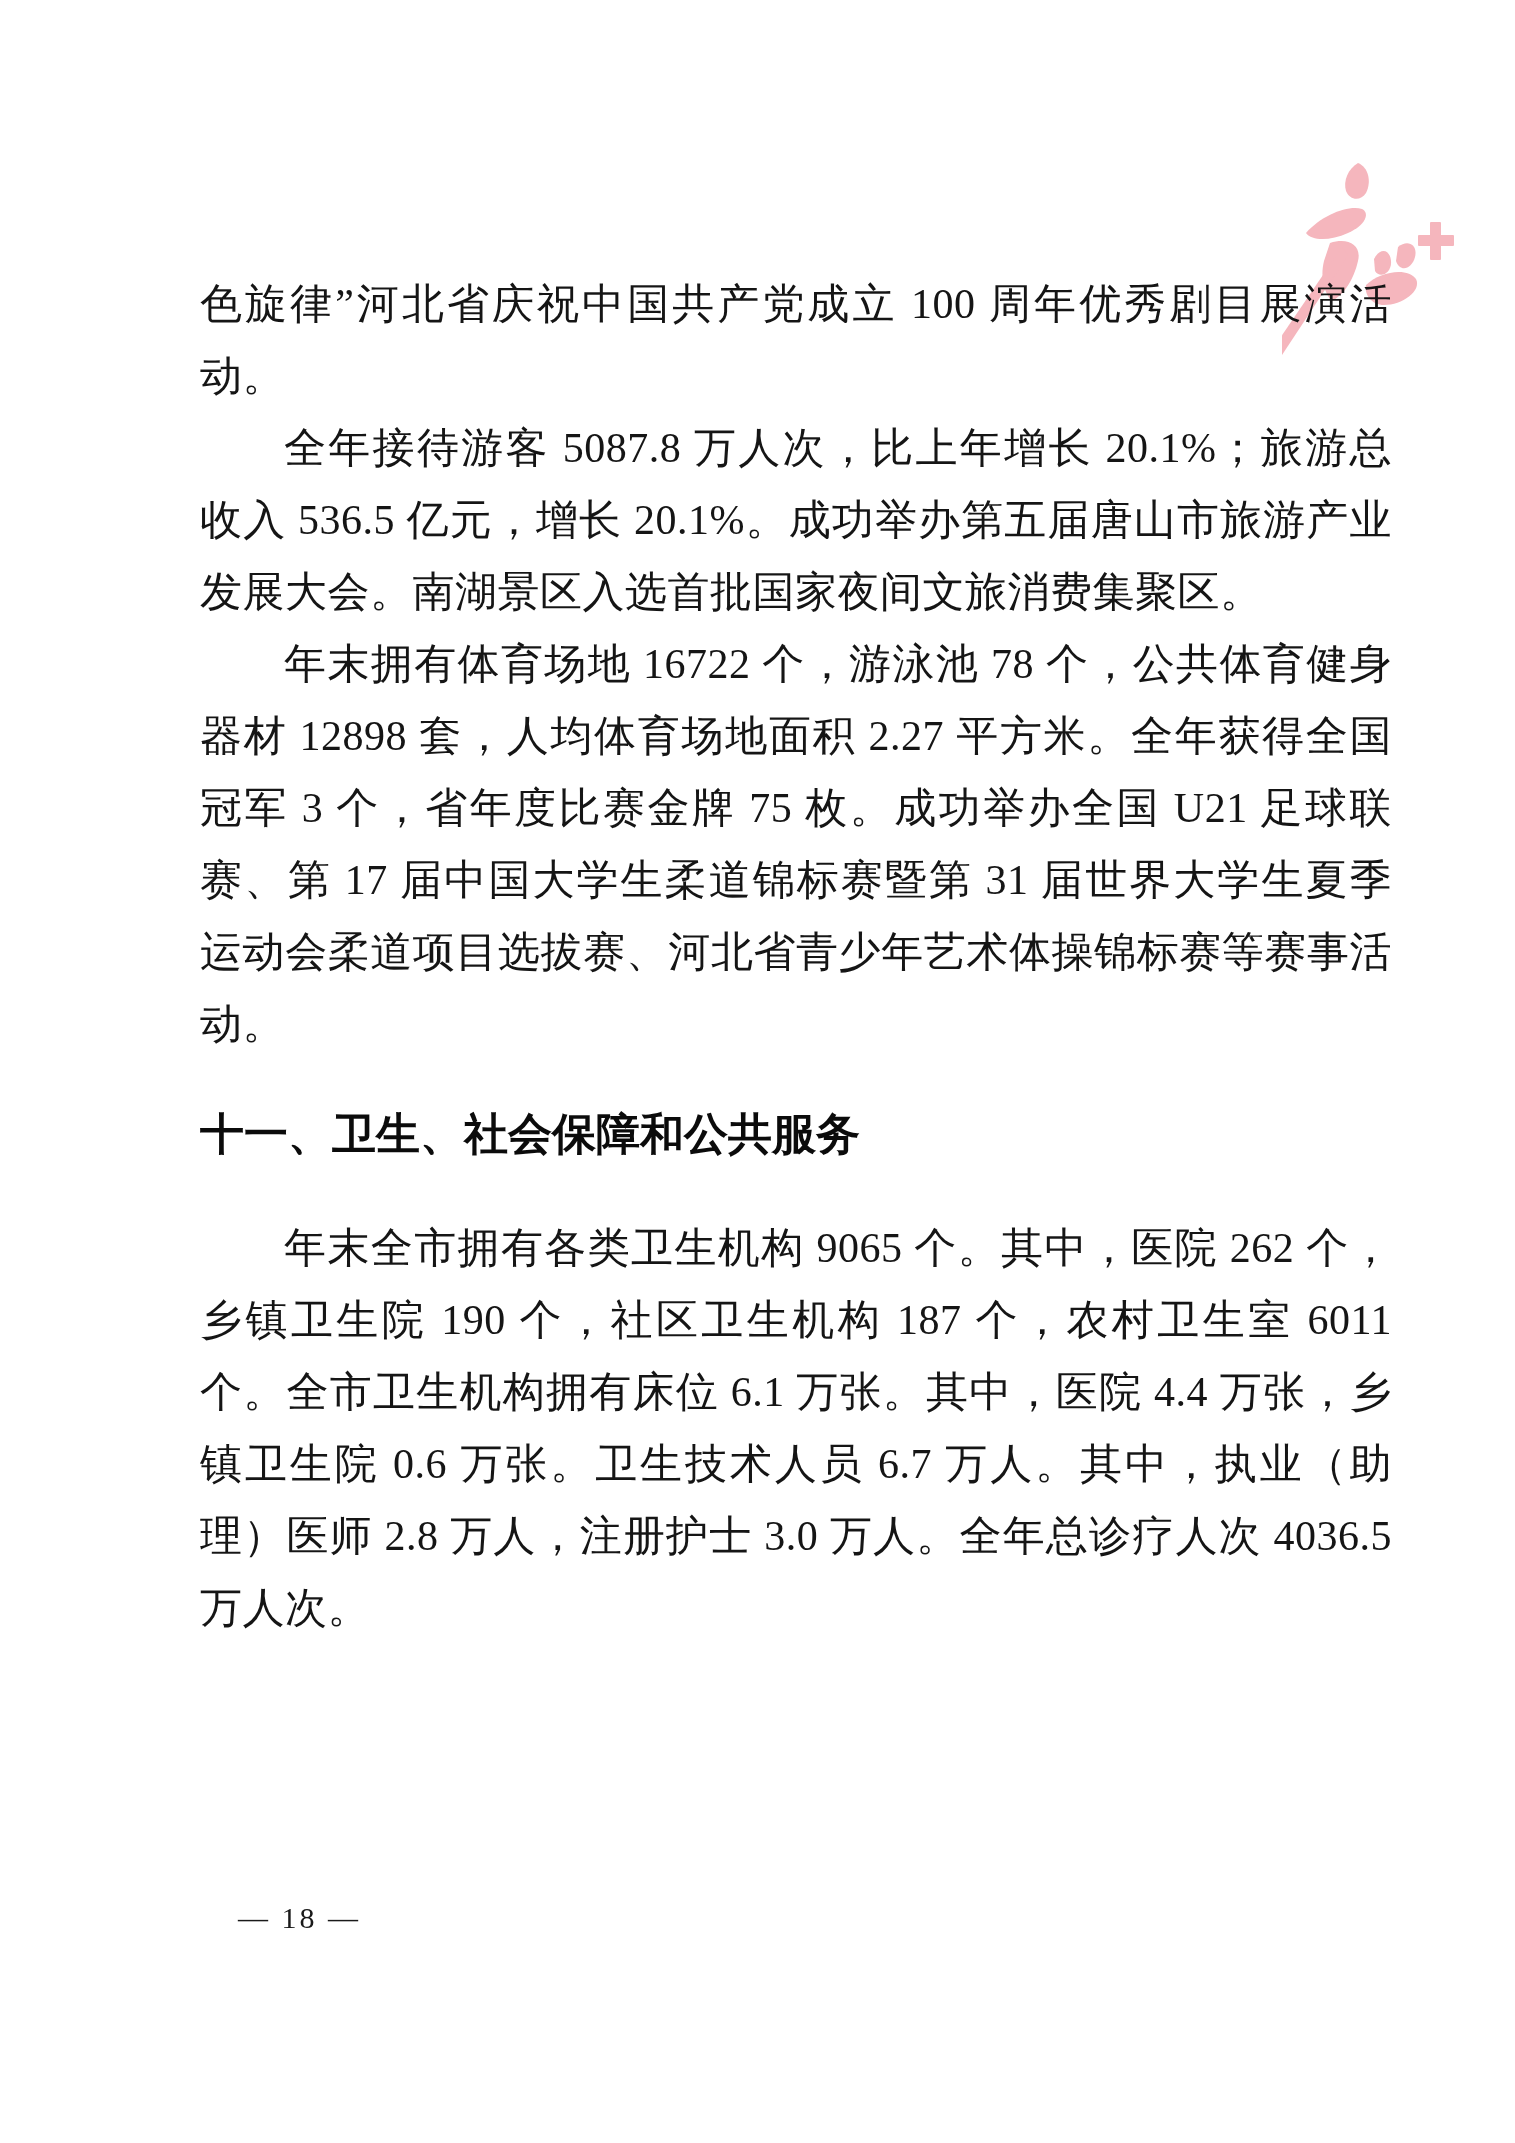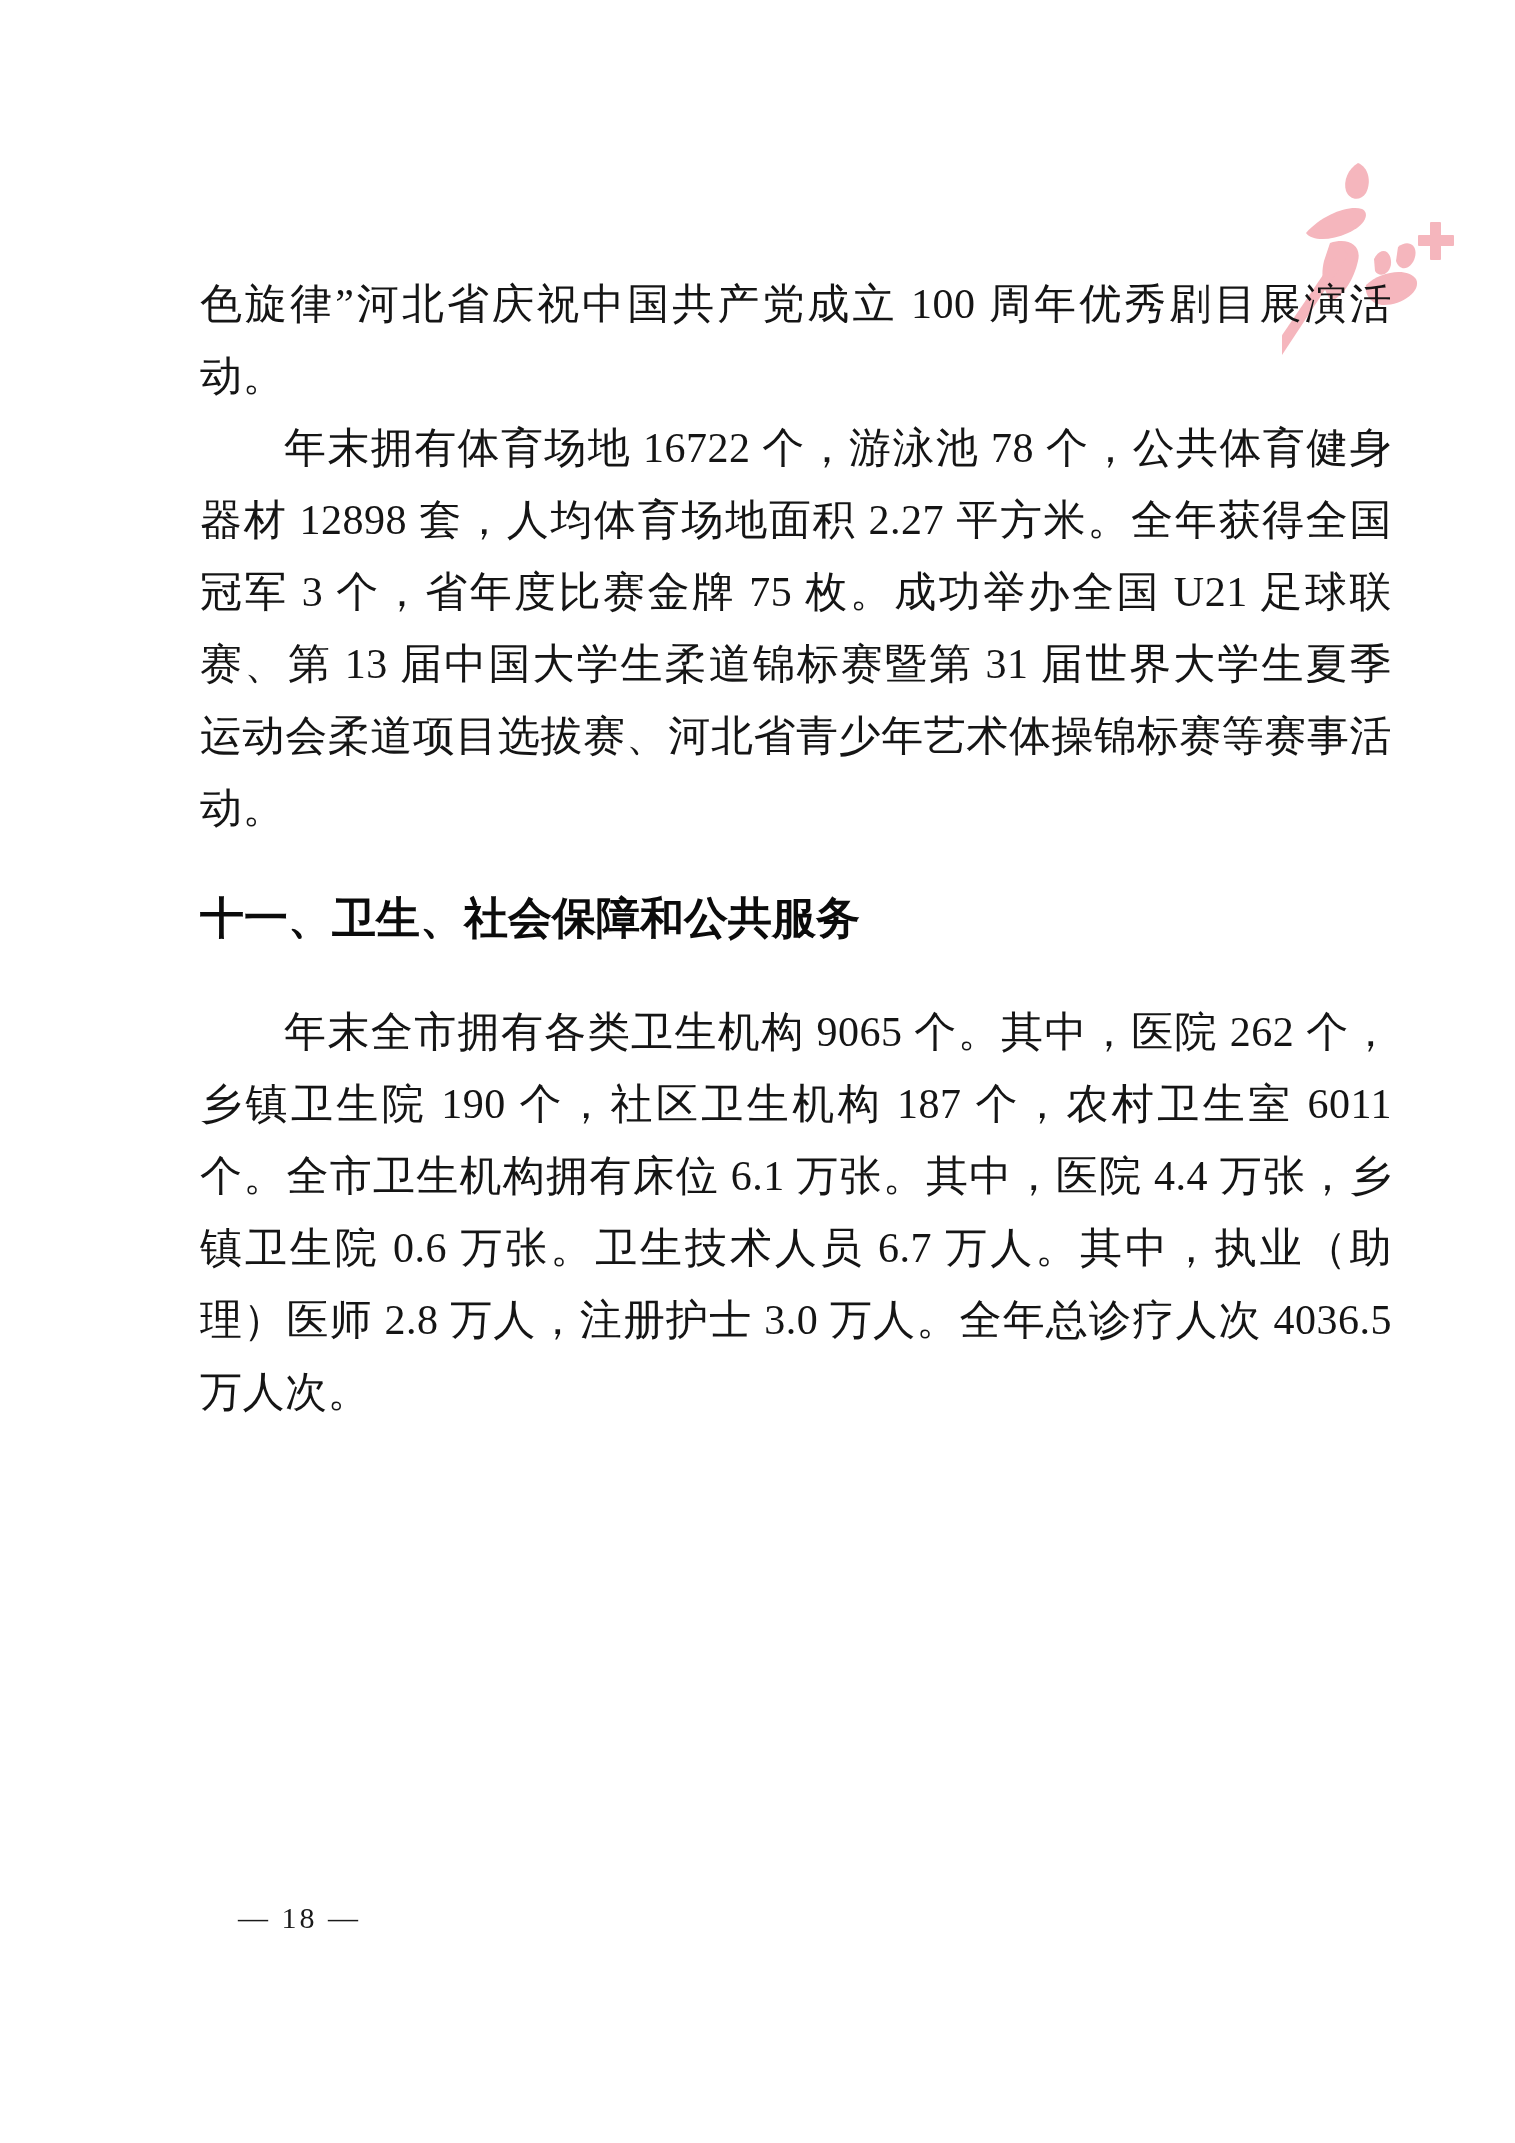--- a/index.html
+++ b/index.html
@@ -89,22 +89,23 @@
       <rect x="136" y="92" width="36" height="11" rx="1"></rect>
 
       <rect x="148" y="79" width="11" height="38" rx="1"></rect>
     </g>
   </svg>
 
   <div class="content">
 
     <p class="para cont">色旋律”河北省庆祝中国共产党成立 100 周年优秀剧目展演活动。</p>
 
+    <p class="para">全年接待游客 5087.8 万人次，比上年增长 20.1%；旅游总收入 536.5 亿元，增长 20.1%。成功举办第五届唐山市旅游产业发展大会。南湖景区入选首批国家夜间文旅消费集聚区。</p>
 
-    <p class="para">年末拥有体育场地 16722 个，游泳池 78 个，公共体育健身器材 12898 套，人均体育场地面积 2.27 平方米。全年获得全国冠军 3 个，省年度比赛金牌 75 枚。成功举办全国 U21 足球联赛、第 13 届中国大学生柔道锦标赛暨第 31 届世界大学生夏季运动会柔道项目选拔赛、河北省青少年艺术体操锦标赛等赛事活动。</p>
+    <p class="para">年末拥有体育场地 16722 个，游泳池 78 个，公共体育健身器材 12898 套，人均体育场地面积 2.27 平方米。全年获得全国冠军 3 个，省年度比赛金牌 75 枚。成功举办全国 U21 足球联赛、第 17 届中国大学生柔道锦标赛暨第 31 届世界大学生夏季运动会柔道项目选拔赛、河北省青少年艺术体操锦标赛等赛事活动。</p>
 
     <h2 class="section-heading">十一、卫生、社会保障和公共服务</h2>
 
     <p class="para">年末全市拥有各类卫生机构 9065 个。其中，医院 262 个，乡镇卫生院 190 个，社区卫生机构 187 个，农村卫生室 6011 个。全市卫生机构拥有床位 6.1 万张。其中，医院 4.4 万张，乡镇卫生院 0.6 万张。卫生技术人员 6.7 万人。其中，执业（助理）医师 2.8 万人，注册护士 3.0 万人。全年总诊疗人次 4036.5 万人次。</p>
 
   </div>
 
   <div class="footer-pagenum">— 18 —</div>
 
 </div>

